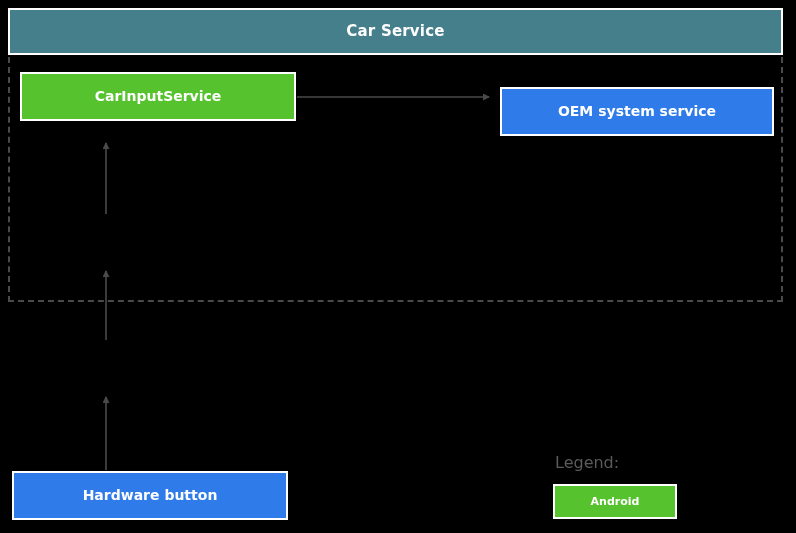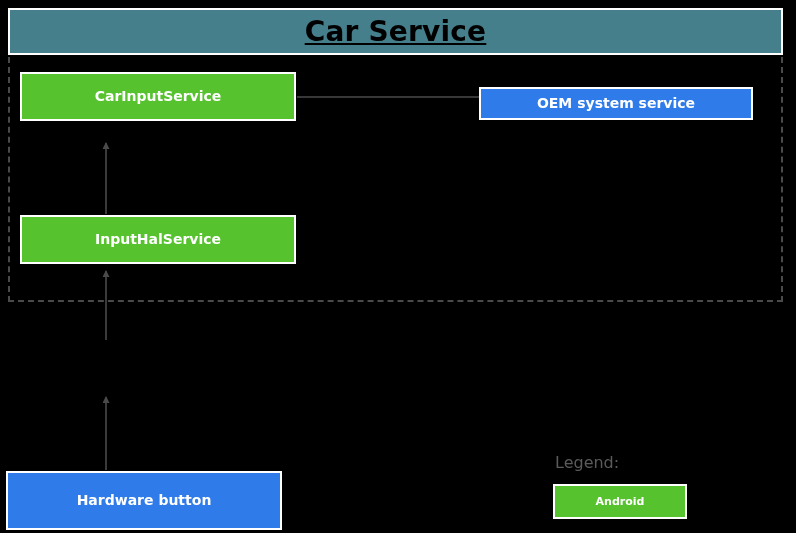--- a/index.html
+++ b/index.html
@@ -32,26 +32,25 @@
     width: 775px;
     height: 47px;
     background: #467F8C;
     border: 2px solid #ffffff;
     box-sizing: border-box;
     display: flex;
     align-items: center;
     justify-content: center;
   }
   .header-title {
-    color: #000000;
-    font-size: 28px;
+    color: #ffffff;
+    font-size: 15px;
     font-weight: bold;
     letter-spacing: 0.2px;
     line-height: 1;
-    text-decoration: underline;
   }
 
   
   .dashed-scope {
     position: absolute;
     left: 8px;
     top: 57px;
     width: 775px;
     height: 245px;
     border: 2px dashed #4a4a4a;
@@ -74,24 +73,24 @@
     color: #ffffff;
     font-size: 14px;
     font-weight: bold;
     line-height: 1.15;
     padding: 0 6px;
   }
   .node.android { background: #56C22D; }
   .node.oem     { background: #2F7BEA; }
 
   #node-carinputservice { left: 20px;  top: 72px;  width: 276px; height: 49px; }
-  #node-oemsystem       { left: 479px; top: 87px;  width: 274px; height: 33px; align-items: center; }
+  #node-oemsystem       { left: 500px; top: 87px;  width: 274px; height: 49px; align-items: center; }
   #node-inputhalservice { left: 20px;  top: 215px; width: 276px; height: 49px; }
   #node-vehiclehal      { left: 20px;  top: 341px; width: 276px; height: 49px; }
-  #node-hardwarebutton  { left: 6px;  top: 471px; width: 276px; height: 59px; }
+  #node-hardwarebutton  { left: 12px;  top: 471px; width: 276px; height: 49px; }
 
   
   #arrows {
     position: absolute;
     left: 0;
     top: 0;
     width: 796px;
     height: 533px;
     pointer-events: none;
   }
@@ -114,21 +113,21 @@
     line-height: 1;
   }
   .legend-swatches {
     position: absolute;
     left: 0;
     top: 32px;
     display: flex;
     gap: 9px;
   }
   .legend-chip {
-    width: 134px;
+    width: 124px;
     height: 35px;
     box-sizing: border-box;
     border: 2px solid #ffffff;
     display: flex;
     align-items: center;
     justify-content: center;
   }
   .legend-chip.android { background: #56C22D; }
   .legend-chip.oem     { background: #2F7BEA; }
   .legend-chip-label {
@@ -166,23 +165,20 @@
   </svg>
 
   <div id="node-carinputservice" class="node android">
     <span class="node-label">CarInputService</span>
   </div>
 
   <div id="node-oemsystem" class="node oem">
     <span class="node-label">OEM system service</span>
   </div>
 
-  <div id="node-inputhalservice" class="node android">
-    <span class="node-label">InputHalService</span>
-  </div>
 
 
   <div id="node-hardwarebutton" class="node oem">
     <span class="node-label">Hardware button</span>
   </div>
 
   <div class="legend">
     <span class="legend-title">Legend:</span>
     <div class="legend-swatches">
       <div class="legend-chip android">

